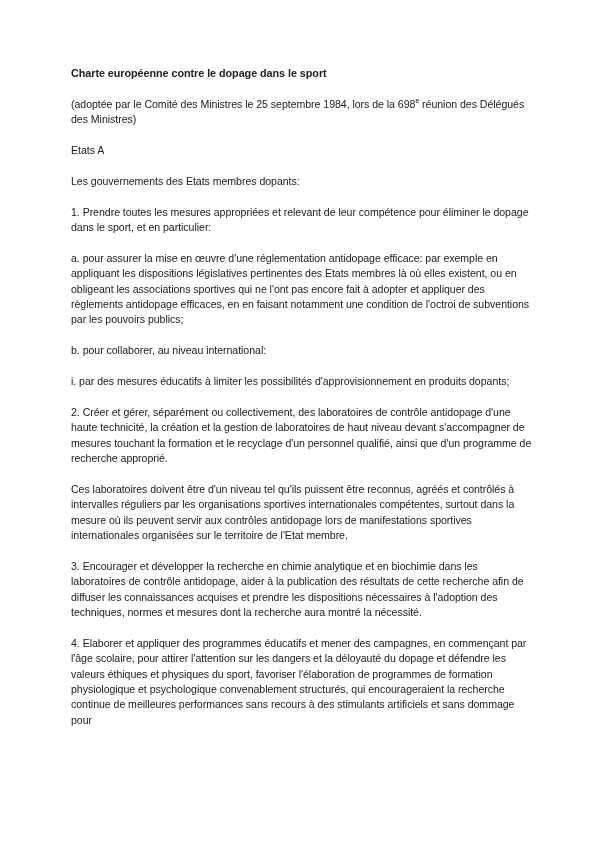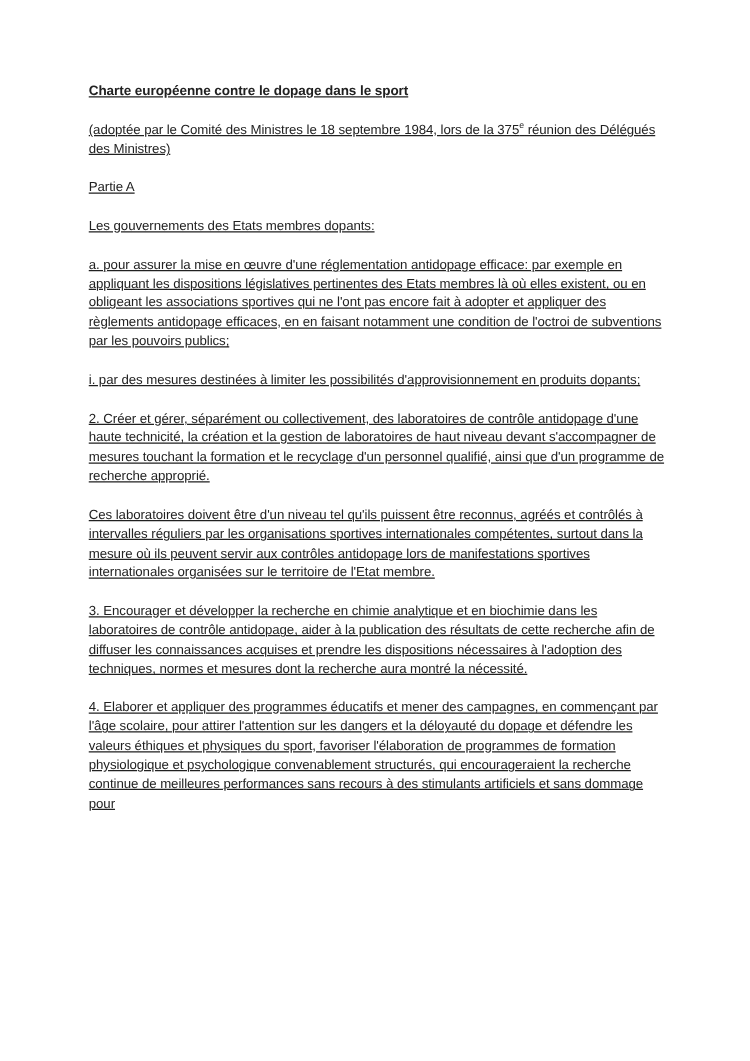--- a/index.html
+++ b/index.html
@@ -16,21 +16,20 @@
     box-sizing: border-box;
     width: 600px;
     height: 749px;
     background: #ffffff;
     padding: 66px 67px 0 71px;
     font-family: "Liberation Sans", "DejaVu Sans", sans-serif;
     font-size: 10.6px;
     line-height: 15.4px;
     color: #212121;
     letter-spacing: -0.05px;
-    text-decoration: underline;
   }
   .doc-title {
     font-weight: bold;
     margin: 0 0 15.4px 0;
     font-size: 10.8px;
   }
   .doc-paragraph {
     margin: 0 0 15.4px 0;
     text-align: left;
   }
@@ -39,23 +38,25 @@
     line-height: 0;
     vertical-align: super;
   }
 </style>
 </head>
 <body>
 
 <div class="doc-page" style="background: rgb(255, 255, 255); color: rgb(33, 33, 33);">
   <p class="doc-title">Charte européenne contre le dopage dans le sport</p>
   <div>
-      <p class="doc-paragraph"><span>(adoptée par le Comité des Ministres le 18 septembre 1984, lors de la 375</span><sup>e</sup><span> réunion des Délégués des Ministres)</span></p>
-      <p class="doc-paragraph"><span>Partie A</span></p>
+      <p class="doc-paragraph"><span>(adoptée par le Comité des Ministres le 25 septembre 1984, lors de la 698</span><sup>e</sup><span> réunion des Délégués des Ministres)</span></p>
+      <p class="doc-paragraph"><span>Etats A</span></p>
       <p class="doc-paragraph"><span>Les gouvernements des Etats membres dopants:</span></p>
+      <p class="doc-paragraph"><span>1. Prendre toutes les mesures appropriées et relevant de leur compétence pour éliminer le dopage dans le sport, et en particulier:</span></p>
       <p class="doc-paragraph"><span>a. pour assurer la mise en œuvre d'une réglementation antidopage efficace: par exemple en appliquant les dispositions législatives pertinentes des Etats membres là où elles existent, ou en obligeant les associations sportives qui ne l'ont pas encore fait à adopter et appliquer des règlements antidopage efficaces, en en faisant notamment une condition de l'octroi de subventions par les pouvoirs publics;</span></p>
-      <p class="doc-paragraph"><span>i. par des mesures destinées à limiter les possibilités d'approvisionnement en produits dopants;</span></p>
+      <p class="doc-paragraph"><span>b. pour collaborer, au niveau international:</span></p>
+      <p class="doc-paragraph"><span>i. par des mesures éducatifs à limiter les possibilités d'approvisionnement en produits dopants;</span></p>
       <p class="doc-paragraph"><span>2. Créer et gérer, séparément ou collectivement, des laboratoires de contrôle antidopage d'une haute technicité, la création et la gestion de laboratoires de haut niveau devant s'accompagner de mesures touchant la formation et le recyclage d'un personnel qualifié, ainsi que d'un programme de recherche approprié.</span></p>
       <p class="doc-paragraph"><span>Ces laboratoires doivent être d'un niveau tel qu'ils puissent être reconnus, agréés et contrôlés à intervalles réguliers par les organisations sportives internationales compétentes, surtout dans la mesure où ils peuvent servir aux contrôles antidopage lors de manifestations sportives internationales organisées sur le territoire de l'Etat membre.</span></p>
       <p class="doc-paragraph"><span>3. Encourager et développer la recherche en chimie analytique et en biochimie dans les laboratoires de contrôle antidopage, aider à la publication des résultats de cette recherche afin de diffuser les connaissances acquises et prendre les dispositions nécessaires à l'adoption des techniques, normes et mesures dont la recherche aura montré la nécessité.</span></p>
       <p class="doc-paragraph"><span>4. Elaborer et appliquer des programmes éducatifs et mener des campagnes, en commençant par l'âge scolaire, pour attirer l'attention sur les dangers et la déloyauté du dopage et défendre les valeurs éthiques et physiques du sport, favoriser l'élaboration de programmes de formation physiologique et psychologique convenablement structurés, qui encourageraient la recherche continue de meilleures performances sans recours à des stimulants artificiels et sans dommage pour</span></p>
     </div>
 </div>
 
 </body></html>

